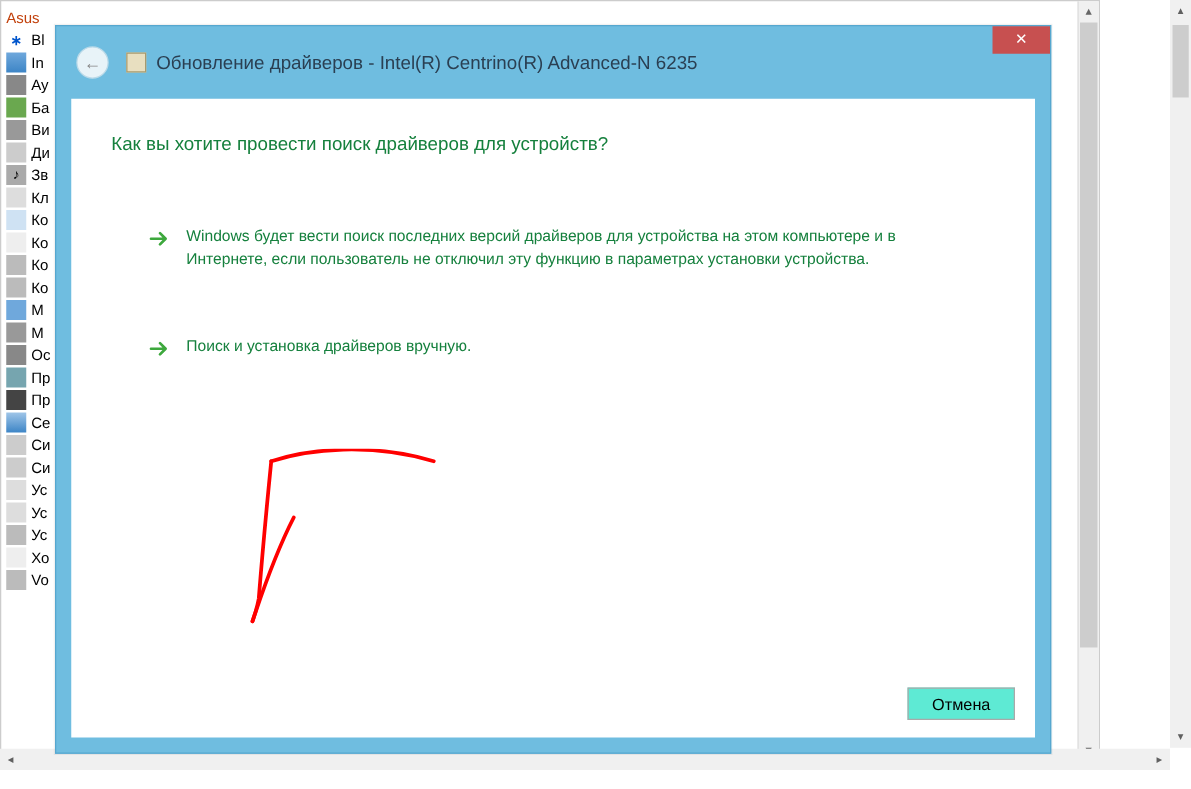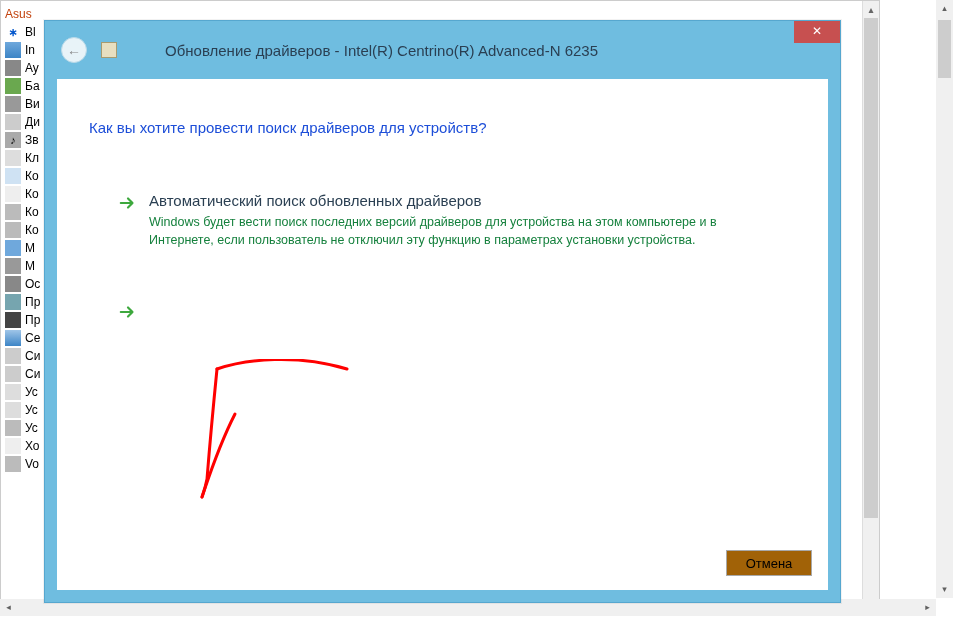--- a/index.html
+++ b/index.html
@@ -195,35 +195,34 @@
       width: 16px;
       height: 16px;
       margin-right: 8px;
       background: #e8dfc0;
       border: 1px solid #a89b6f;
     }
     .dialog-title {
       font-size: 15px;
       color: #2a3f52;
       font-weight: 400;
-      margin-left: 40px;
     }
 
     .dialog-body {
       position: absolute;
       top: 58px;
       left: 12px;
       right: 12px;
       bottom: 12px;
       background: #fff;
     }
     .question {
       font-size: 15px;
-      color: #1d4ed8;
-      padding: 40px 0 0 32px;
+      color: #15803d;
+      padding: 28px 0 0 32px;
     }
     .options {
       padding: 48px 60px 0 52px;
     }
     .option {
       display: flex;
       align-items: flex-start;
       padding: 8px 10px 14px 10px;
       cursor: pointer;
       margin-bottom: 30px;
@@ -249,21 +248,21 @@
     }
 
     .button-row {
       position: absolute;
       bottom: 14px;
       right: 16px;
     }
     .btn {
       min-width: 86px;
       height: 26px;
-      background: #a16207;
+      background: #5eead4;
       border: 1px solid #a9a9a9;
       font-size: 13px;
       font-family: inherit;
       color: #000;
       padding: 0 14px;
       cursor: pointer;
     }
 
     
     .annotation {
@@ -420,32 +419,32 @@
 
     <div class="options">
 
       <div class="option">
         <div class="opt-arrow">
           <svg viewBox="0 0 20 20" width="18" height="18">
             <path d="M2 10 L14 10 M10 5 L15 10 L10 15" stroke="#3da83d" stroke-width="2.4" fill="none" stroke-linecap="round" stroke-linejoin="round"></path>
           </svg>
         </div>
         <div class="opt-text">
-          <div class="opt-title">Автоматический поиск обновленных драйверов</div>
           <div class="opt-desc">Windows будет вести поиск последних версий драйверов для устройства на этом компьютере и в Интернете, если пользователь не отключил эту функцию в параметрах установки устройства.</div>
         </div>
       </div>
 
       <div class="option">
         <div class="opt-arrow">
           <svg viewBox="0 0 20 20" width="18" height="18">
             <path d="M2 10 L14 10 M10 5 L15 10 L10 15" stroke="#3da83d" stroke-width="2.4" fill="none" stroke-linecap="round" stroke-linejoin="round"></path>
           </svg>
         </div>
         <div class="opt-text">
+          <div class="opt-desc">Поиск и установка драйверов вручную.</div>
         </div>
       </div>
 
     </div>
 
     <div class="button-row">
       <button class="btn">Отмена</button>
     </div>
 
     <svg class="annotation" viewBox="0 0 200 150">

